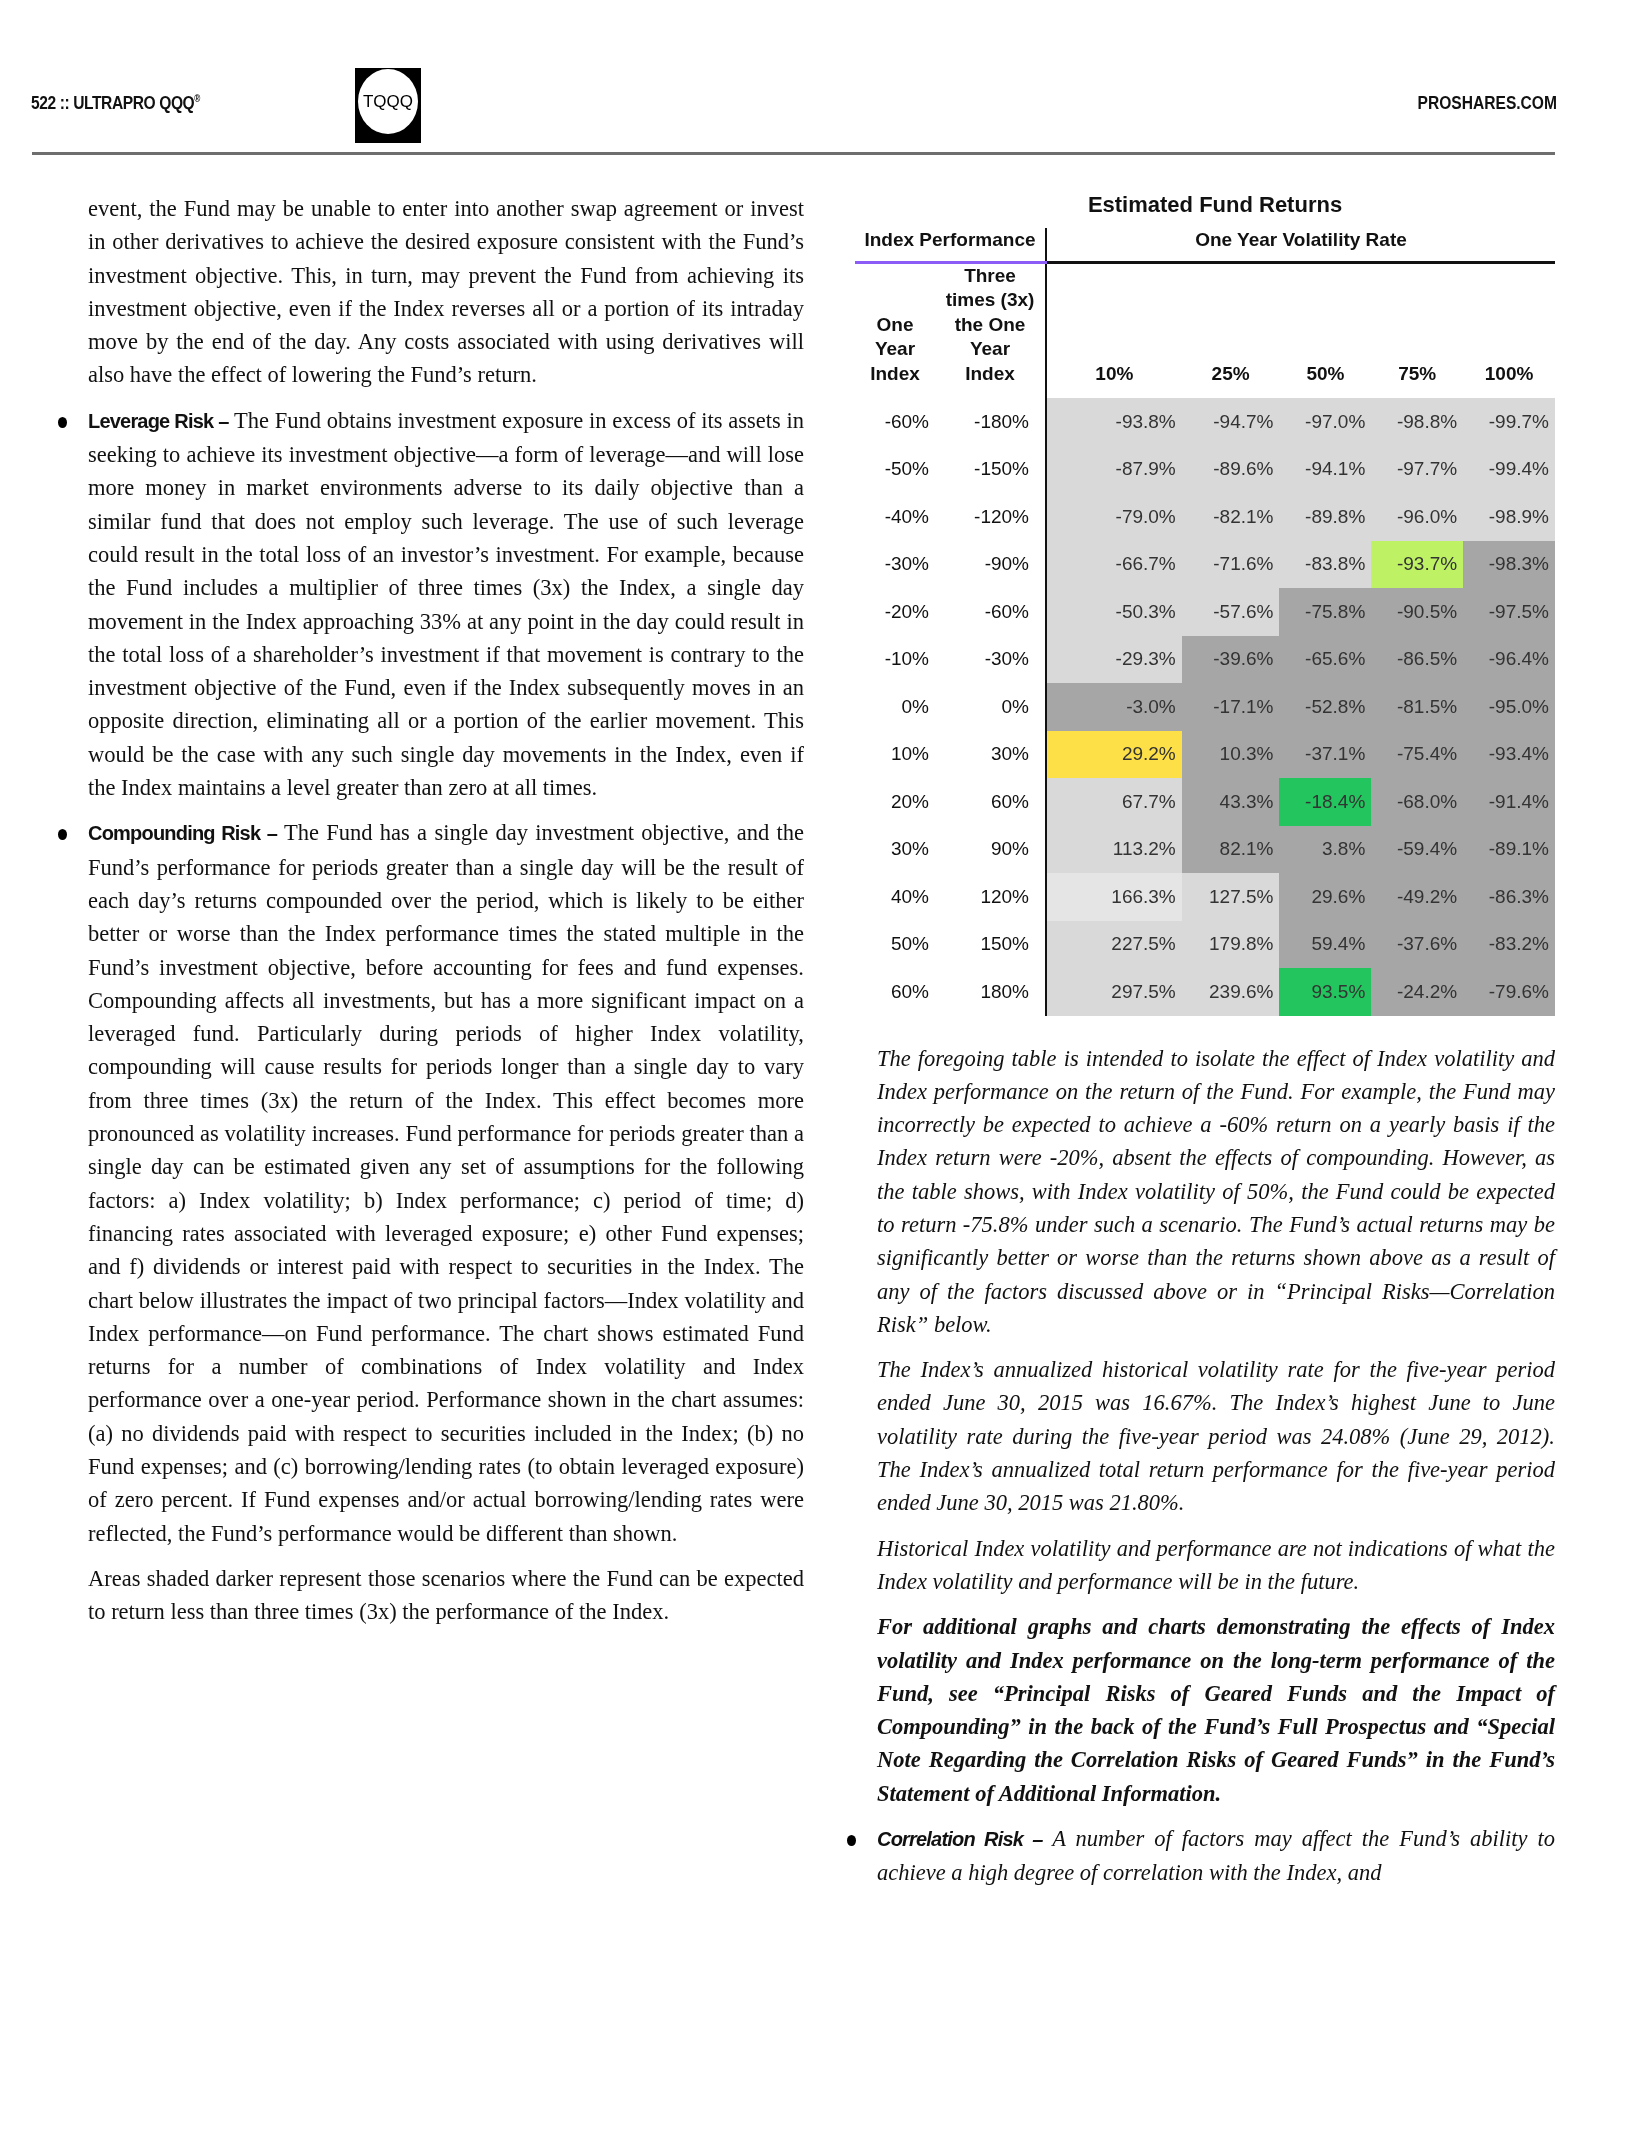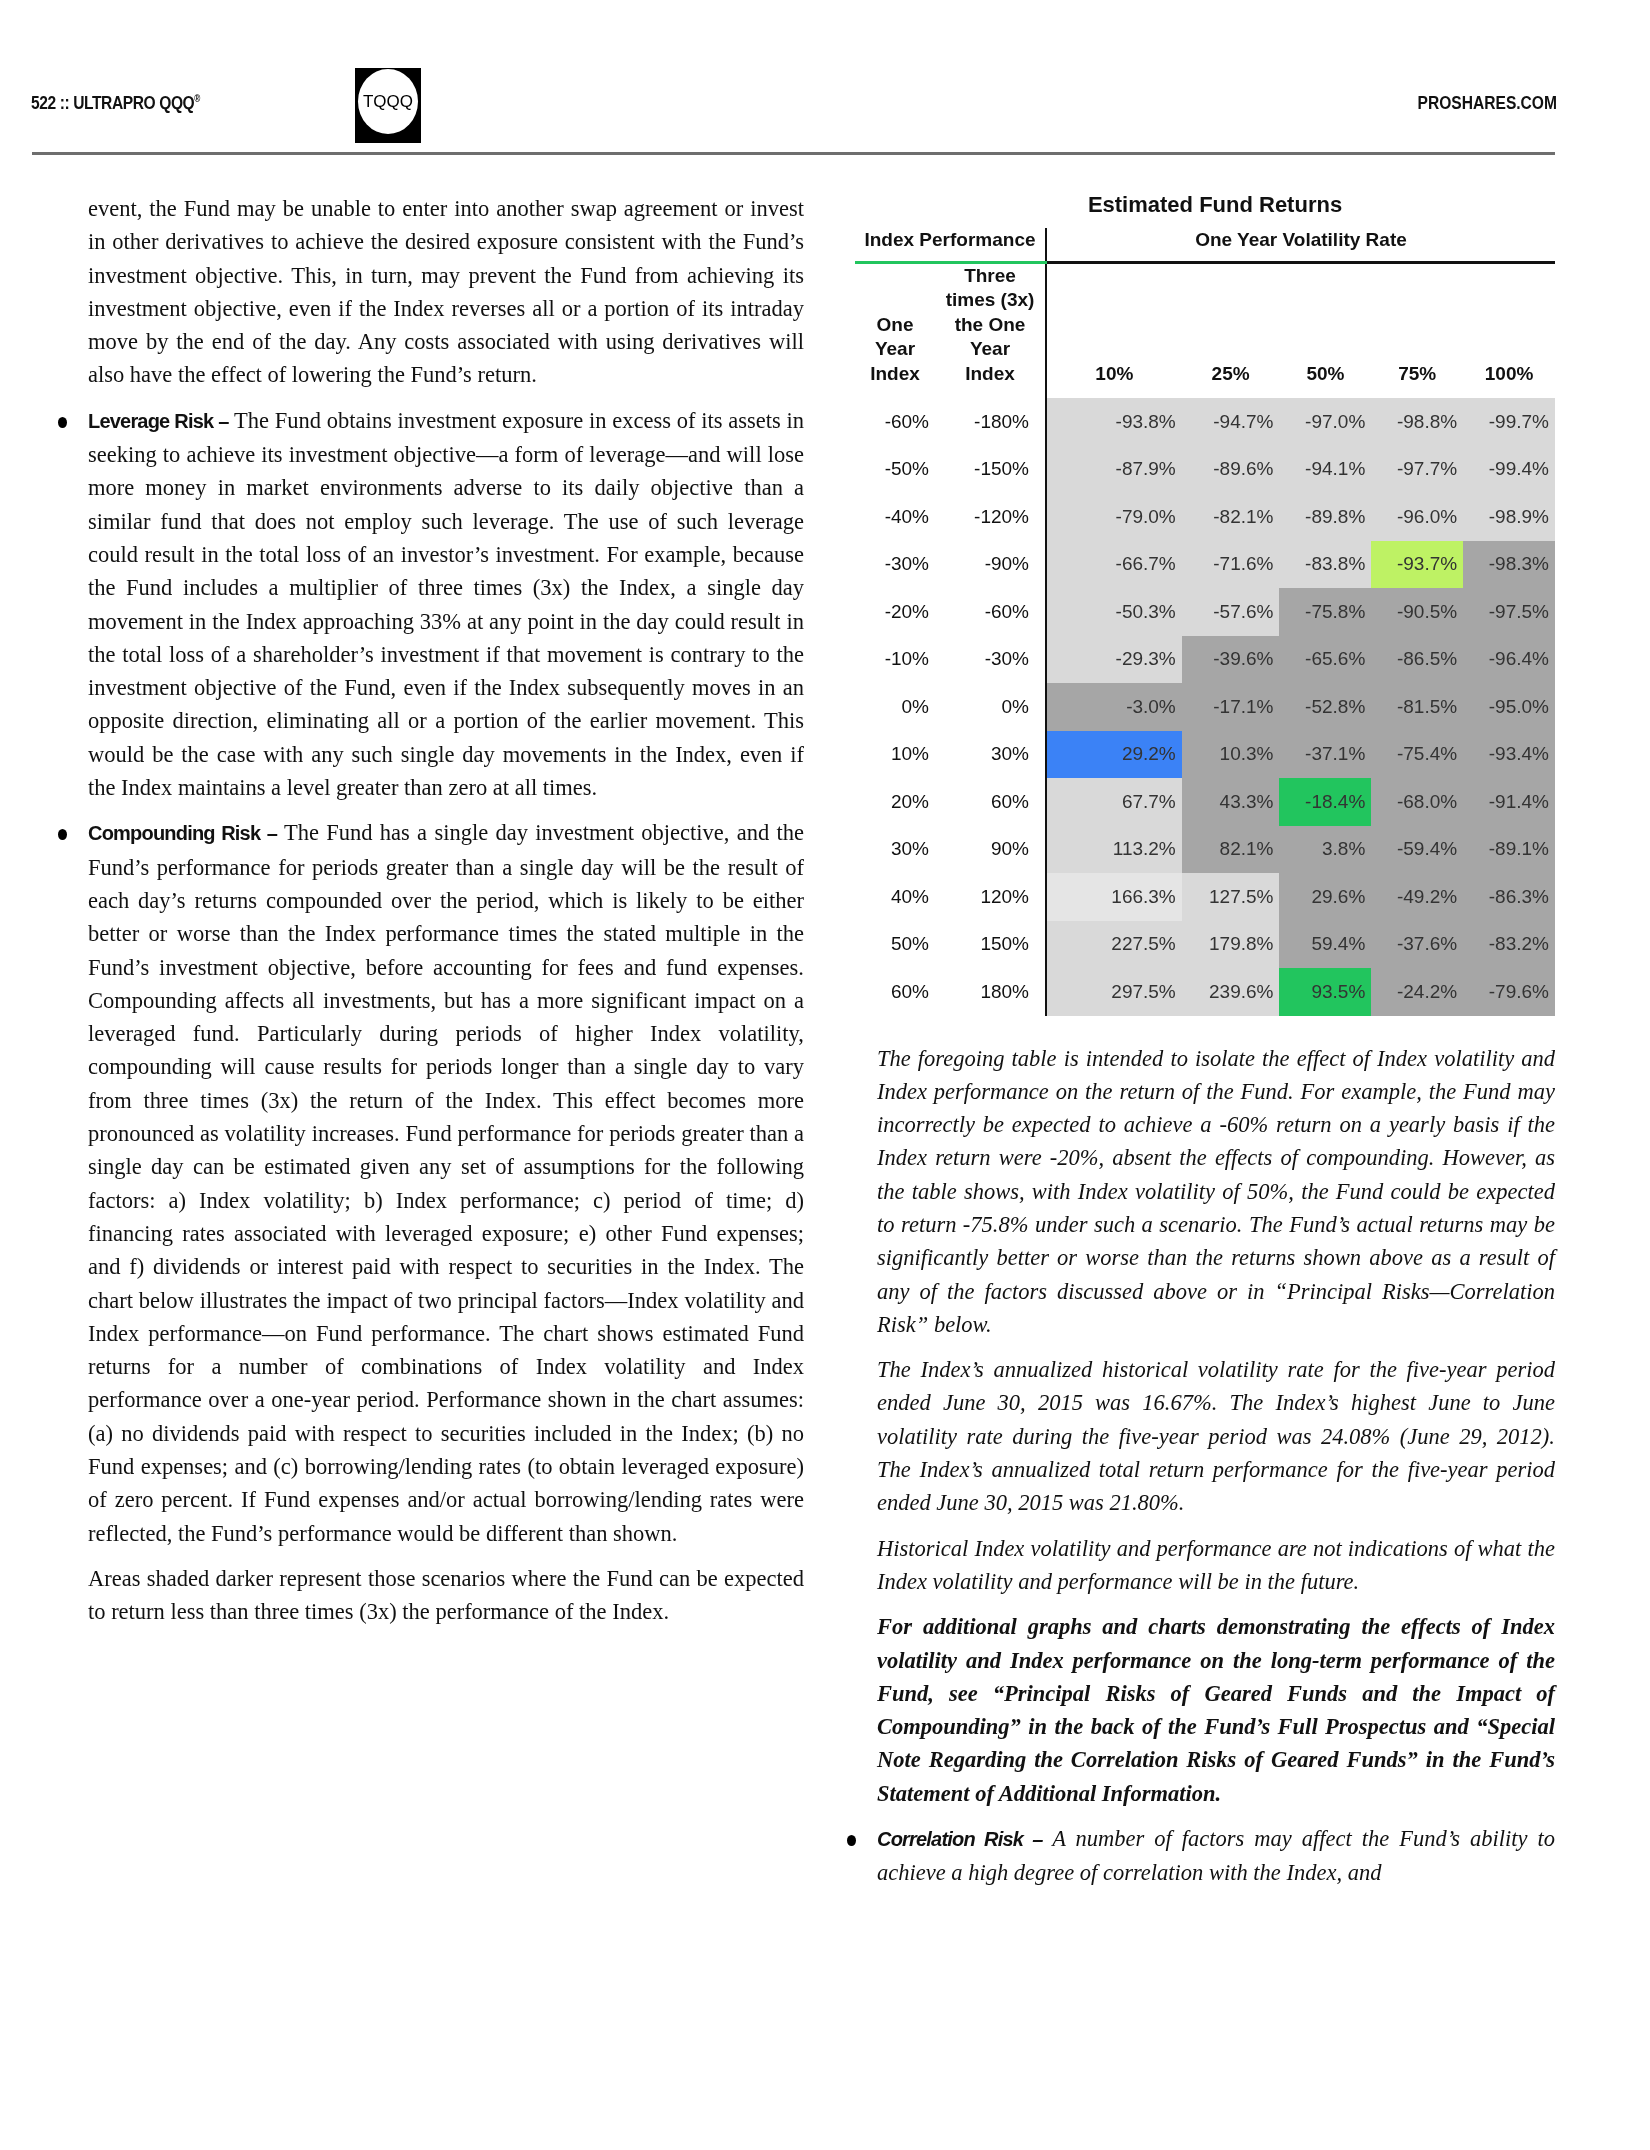--- a/index.html
+++ b/index.html
@@ -16,21 +16,21 @@
   .col-left p { margin: 0 0 12px 0; }
   .bullet { position: relative; padding-left: 0; margin: 0 0 12px 0; }
   .bullet .dot { position: absolute; left: -30px; top: 13px; width: 9px; height: 11px; border-radius: 50%; background: #000; }
   .rl { font-family: "Liberation Sans", sans-serif; font-weight: bold; font-size: 20px; letter-spacing: -0.8px; }
 
   .col-right { position: absolute; left: 855px; top: 192px; width: 700px; }
   .tbl-title { text-align: center; font-family: "Liberation Sans", sans-serif; font-weight: bold; font-size: 22px; margin: 0 0 10px 0; padding-left: 20px; }
   table.efr { border-collapse: collapse; width: 700px; font-family: "Liberation Sans", sans-serif; }
   table.efr th { font-weight: bold; font-size: 19px; line-height: 24.5px; vertical-align: bottom; padding: 0; text-align: center; }
   table.efr td { font-size: 19px; height: 47.5px; padding: 0 6px 0 0; text-align: right; }
-  .th-idx { width: 185px; border-right: 2px solid #111; border-bottom: 3px solid #22c55e; padding-bottom: 8px !important; }
+  .th-idx { width: 185px; border-right: 2px solid #111; border-bottom: 3px solid #8b5cf6; padding-bottom: 8px !important; }
   .th-vol { border-bottom: 3px solid #111; padding-bottom: 8px !important; }
   .th-sub { padding-bottom: 12px !important; }
   .th-sub-r { border-right: 2px solid #111; }
   .c1 { width: 74px; color: #111; }
   .c2 { width: 94px; color: #111; border-right: 2px solid #111; padding-right: 16px !important; }
   .cv { color: #333; font-weight: normal; }
   .light { background: #d9d9d9; }
   .dark { background: #a6a6a6; }
 
   .rtext { font-family: "Liberation Serif", serif; font-size: 22.5px; line-height: 33.3px; text-align: justify; margin-top: 26px; padding-left: 22px; font-style: italic; }
@@ -143,21 +143,21 @@
           <td class="c2">0%</td>
           <td class="cv dark" style="background: rgb(166, 166, 166);">-3.0%</td>
           <td class="cv dark" style="background: rgb(166, 166, 166);">-17.1%</td>
           <td class="cv dark" style="background: rgb(166, 166, 166);">-52.8%</td>
           <td class="cv dark" style="background: rgb(166, 166, 166);">-81.5%</td>
           <td class="cv dark" style="background: rgb(166, 166, 166);">-95.0%</td>
         </tr>
         <tr>
           <td class="c1">10%</td>
           <td class="c2">30%</td>
-          <td class="cv dark" style="background: #3b82f6; padding-left: 37px;">29.2%</td>
+          <td class="cv dark" style="background: #fde047; padding-left: 37px;">29.2%</td>
           <td class="cv dark" style="background: rgb(166, 166, 166);">10.3%</td>
           <td class="cv dark" style="background: rgb(166, 166, 166);">-37.1%</td>
           <td class="cv dark" style="background: rgb(166, 166, 166);">-75.4%</td>
           <td class="cv dark" style="background: rgb(166, 166, 166);">-93.4%</td>
         </tr>
         <tr>
           <td class="c1">20%</td>
           <td class="c2">60%</td>
           <td class="cv light" style="background: rgb(217, 217, 217);">67.7%</td>
           <td class="cv dark" style="background: rgb(166, 166, 166);">43.3%</td>

